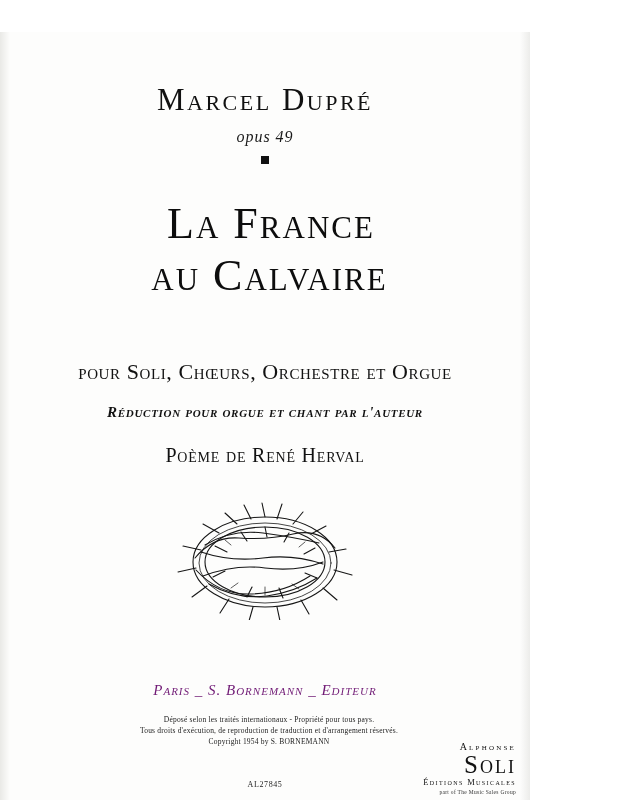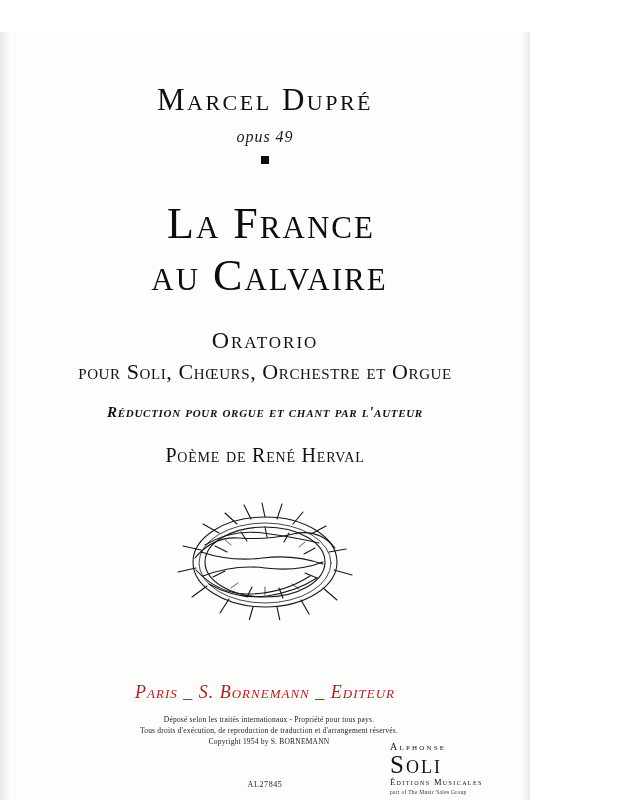--- a/index.html
+++ b/index.html
@@ -145,25 +145,25 @@
     transform: translateX(-50%);
     width: 200px;
     height: 120px;
   }
 
   .publisher {
     position: absolute;
     top: 650px;
     left: 0; right: 0;
     text-align: center;
-    font-size: 18px;
+    font-size: 15px;
     font-style: italic;
     letter-spacing: 1px;
     font-variant: small-caps;
-    color: #b91c1c;
+    color: #701a75;
   }
 
   .legal {
     position: absolute;
     top: 682px;
     left: 0; right: 0;
     text-align: center;
     font-size: 7.5px;
     line-height: 11px;
     letter-spacing: 0.2px;
@@ -179,21 +179,21 @@
     font-size: 8px;
     letter-spacing: 0.6px;
     color: #222;
   }
 
   .leduc {
     position: absolute;
     right: 14px;
     bottom: 36px;
     width: 126px;
-    text-align: left;
+    text-align: right;
     color: #111;
   }
   .leduc .l1 {
     font-size: 10px;
     letter-spacing: 2.2px;
     font-variant: small-caps;
     line-height: 11px;
   }
   .leduc .l2 {
     font-size: 25px;
@@ -224,21 +224,20 @@
 
   <div class="opus">opus 49</div>
 
   <div class="dot-sep"><span></span></div>
 
   <div class="title">
     <span class="line1">La France</span>
     <span class="line2">au Calvaire</span>
   </div>
 
-  <div class="genre">Oratorio</div>
 
   <div class="forces">pour Soli, Chœurs, Orchestre et Orgue</div>
 
   <div class="reduction">Réduction pour orgue et chant par l'auteur</div>
 
   <div class="poet">Poème de René Herval</div>
 
   <div class="crown">
     <svg viewBox="0 0 200 120" width="200" height="120" aria-hidden="true">
       <g fill="none" stroke="#161616" stroke-width="1.1" stroke-linecap="round">

